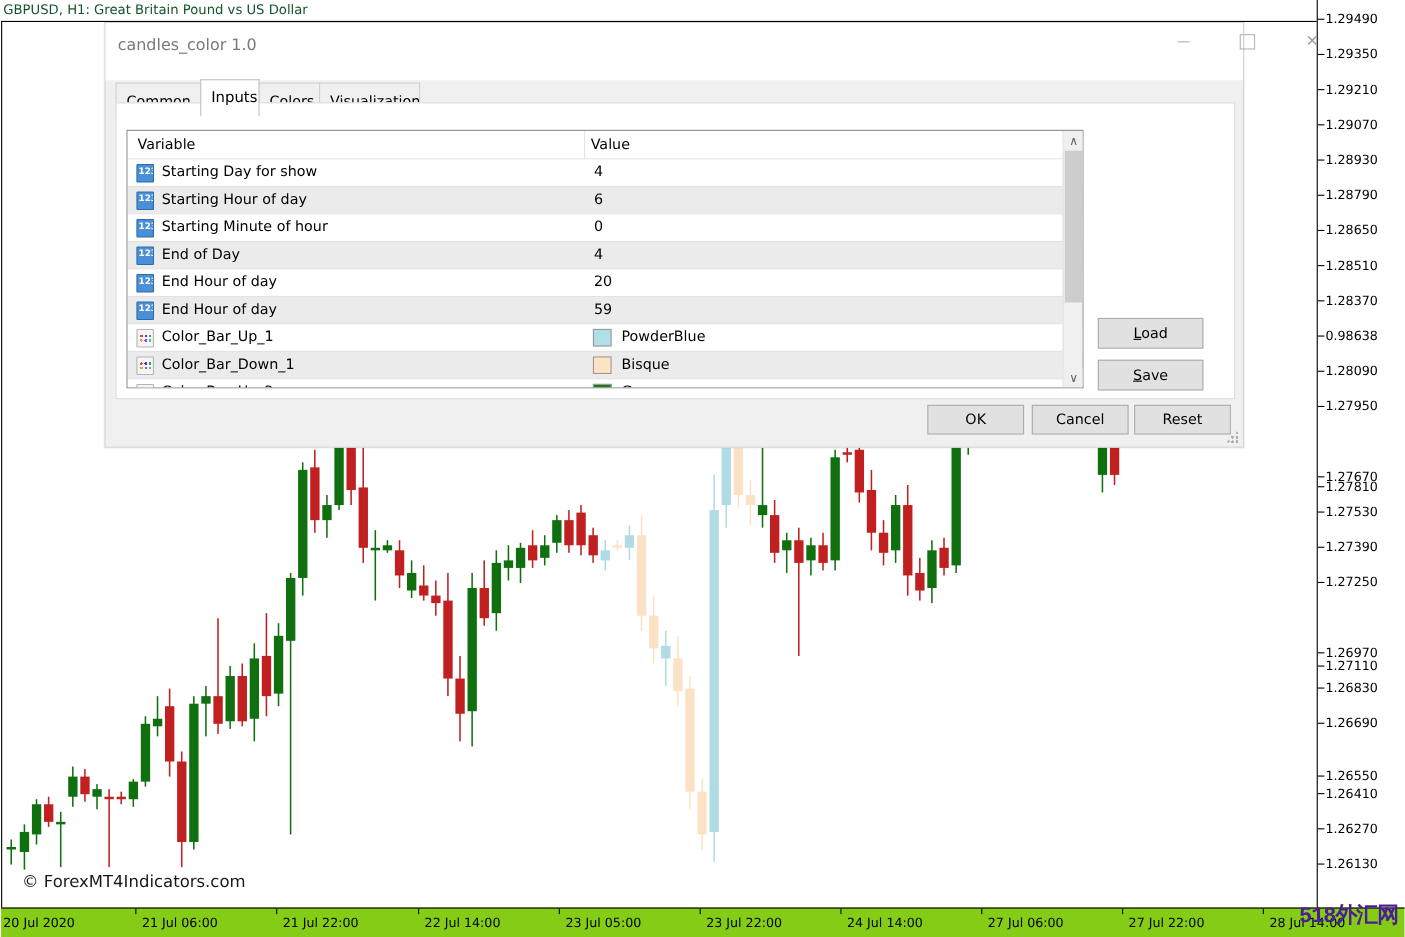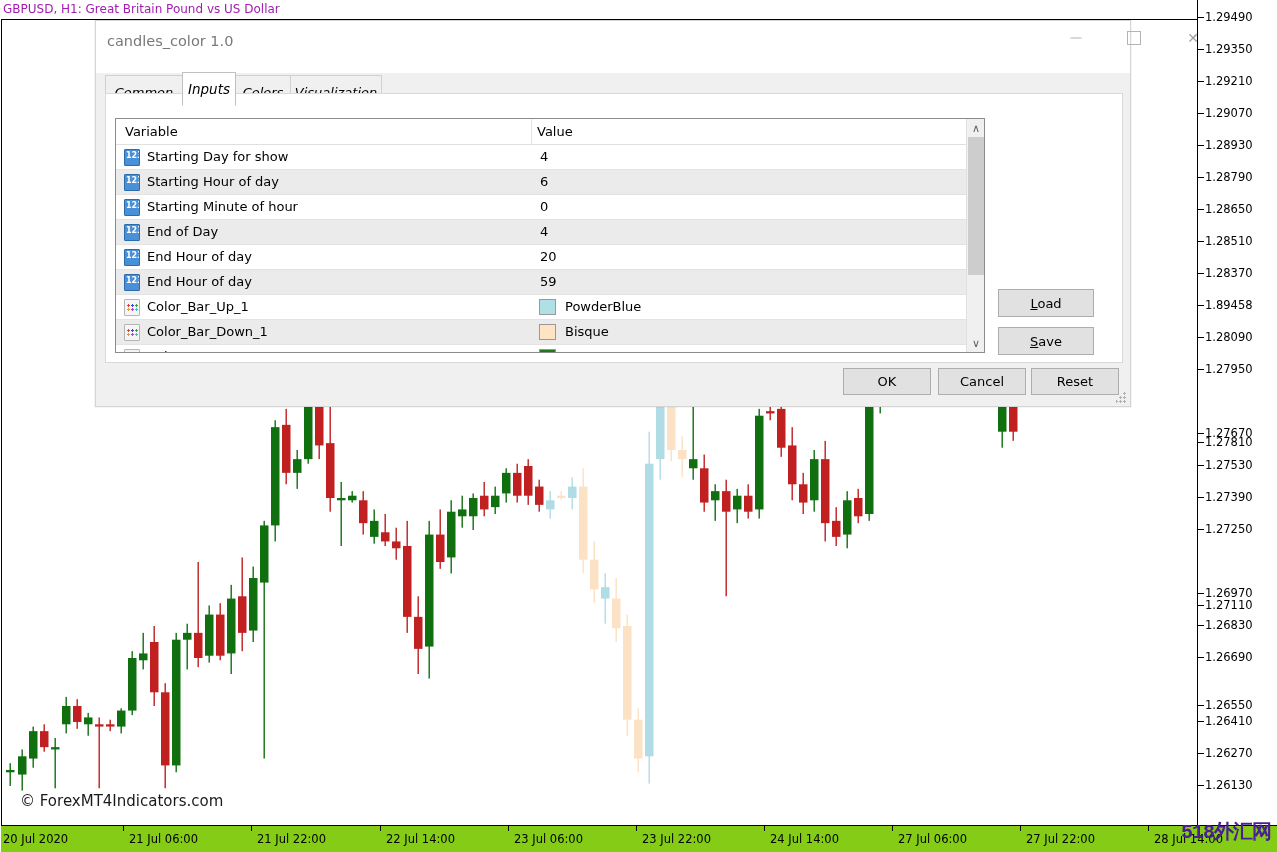--- a/index.html
+++ b/index.html
@@ -6,21 +6,21 @@
   body{
     width:1277px;height:852px;overflow:hidden;
     background:#ffffff;
     font-family:"DejaVu Sans","Liberation Sans",sans-serif;
     position:relative;
   }
 
   
   #chart-window{position:absolute;left:0;top:0;width:1277px;height:852px;background:#fff;}
   #chart-symbol-label{
-    position:absolute;left:3px;top:2px;font-size:12px;color:#a21caf;white-space:nowrap;
+    position:absolute;left:3px;top:2px;font-size:12px;color:#14532d;white-space:nowrap;
     font-family:"DejaVu Sans","Liberation Sans",sans-serif;
   }
   #chart-plot{
     position:absolute;left:1px;top:19px;width:1196px;height:806px;
     border-left:1px solid #000;border-top:1px solid #000;
     background:#fff;overflow:hidden;
   }
   #candles-layer{position:absolute;left:0;top:0;width:1196px;height:806px;}
 
   
@@ -80,24 +80,24 @@
            width:11px;height:1px;background:#b4b4b4;}
   #max-box{position:absolute;left:50%;top:50%;transform:translate(-50%,-50%);
            width:12px;height:12px;border:1px solid #b4b4b4;}
 
   
   #dialog-tabs{
     position:absolute;left:9px;top:51px;width:1016px;height:22px;
   }
   .tab{
     position:absolute;top:3px;height:19px;padding:16px 9px;
-    display:flex;align-items:center;justify-content:center;
+    display:flex;align-items:center;
     font-size:13px;color:#000;background:#f0f0f0;
     border:1px solid #d0d0d0;border-bottom:none;
-    box-sizing:border-box;white-space:nowrap;font-style:italic;
+    box-sizing:border-box;white-space:nowrap;
   }
   .tab.active{
     top:0;height:25px;background:#fff;border-color:#c0c0c0;border-bottom:1px solid #fff;z-index:3;
     font-size:13.5px;
   }
 
   #tabpage{
     position:absolute;left:9px;top:72px;width:1016px;height:268px;
     background:#fff;border:1px solid #d9d9d9;
   }
@@ -579,21 +579,21 @@
   <div id="price-axis">
       <div class="price-tick" style="top: 10px;"><span class="dash"></span><span>1.29490</span></div>
       <div class="price-tick" style="top: 42px;"><span class="dash"></span><span>1.29350</span></div>
       <div class="price-tick" style="top: 74px;"><span class="dash"></span><span>1.29210</span></div>
       <div class="price-tick" style="top: 106px;"><span class="dash"></span><span>1.29070</span></div>
       <div class="price-tick" style="top: 138px;"><span class="dash"></span><span>1.28930</span></div>
       <div class="price-tick" style="top: 170px;"><span class="dash"></span><span>1.28790</span></div>
       <div class="price-tick" style="top: 202px;"><span class="dash"></span><span>1.28650</span></div>
       <div class="price-tick" style="top: 234px;"><span class="dash"></span><span>1.28510</span></div>
       <div class="price-tick" style="top: 266px;"><span class="dash"></span><span>1.28370</span></div>
-      <div class="price-tick" style="top: 298px;"><span class="dash"></span><span>1.89458</span></div>
+      <div class="price-tick" style="top: 298px;"><span class="dash"></span><span>0.98638</span></div>
       <div class="price-tick" style="top: 330px;"><span class="dash"></span><span>1.28090</span></div>
       <div class="price-tick" style="top: 362px;"><span class="dash"></span><span>1.27950</span></div>
       <div class="price-tick" style="top: 394px; margin-top: 41px;"><span class="dash"></span><span>1.27810</span></div>
       <div class="price-tick" style="top: 426px;"><span class="dash"></span><span>1.27670</span></div>
       <div class="price-tick" style="top: 458px;"><span class="dash"></span><span>1.27530</span></div>
       <div class="price-tick" style="top: 490px;"><span class="dash"></span><span>1.27390</span></div>
       <div class="price-tick" style="top: 522px;"><span class="dash"></span><span>1.27250</span></div>
       <div class="price-tick" style="top: 554px; margin-top: 44px;"><span class="dash"></span><span>1.27110</span></div>
       <div class="price-tick" style="top: 586px;"><span class="dash"></span><span>1.26970</span></div>
       <div class="price-tick" style="top: 618px;"><span class="dash"></span><span>1.26830</span></div>
@@ -606,21 +606,21 @@
 
   <div id="time-axis">
       <div class="time-tick" style="left: 2px;">20 Jul 2020</div>
       <div class="time-sep" style="left: 122px;"></div>
       <div class="time-tick" style="left: 128px;">21 Jul 06:00</div>
       <div class="time-sep" style="left: 250px;"></div>
       <div class="time-tick" style="left: 256px;">21 Jul 22:00</div>
       <div class="time-sep" style="left: 379px;"></div>
       <div class="time-tick" style="left: 385px;">22 Jul 14:00</div>
       <div class="time-sep" style="left: 507px;"></div>
-      <div class="time-tick" style="left: 513px;">23 Jul 06:00</div>
+      <div class="time-tick" style="left: 513px;">23 Jul 05:00</div>
       <div class="time-sep" style="left: 635px;"></div>
       <div class="time-tick" style="left: 641px;">23 Jul 22:00</div>
       <div class="time-sep" style="left: 763px;"></div>
       <div class="time-tick" style="left: 769px;">24 Jul 14:00</div>
       <div class="time-sep" style="left: 891px;"></div>
       <div class="time-tick" style="left: 897px;">27 Jul 06:00</div>
       <div class="time-sep" style="left: 1019px;"></div>
       <div class="time-tick" style="left: 1025px;">27 Jul 22:00</div>
       <div class="time-sep" style="left: 1147px;"></div>
       <div class="time-tick" style="left: 1153px;">28 Jul 14:00</div>

